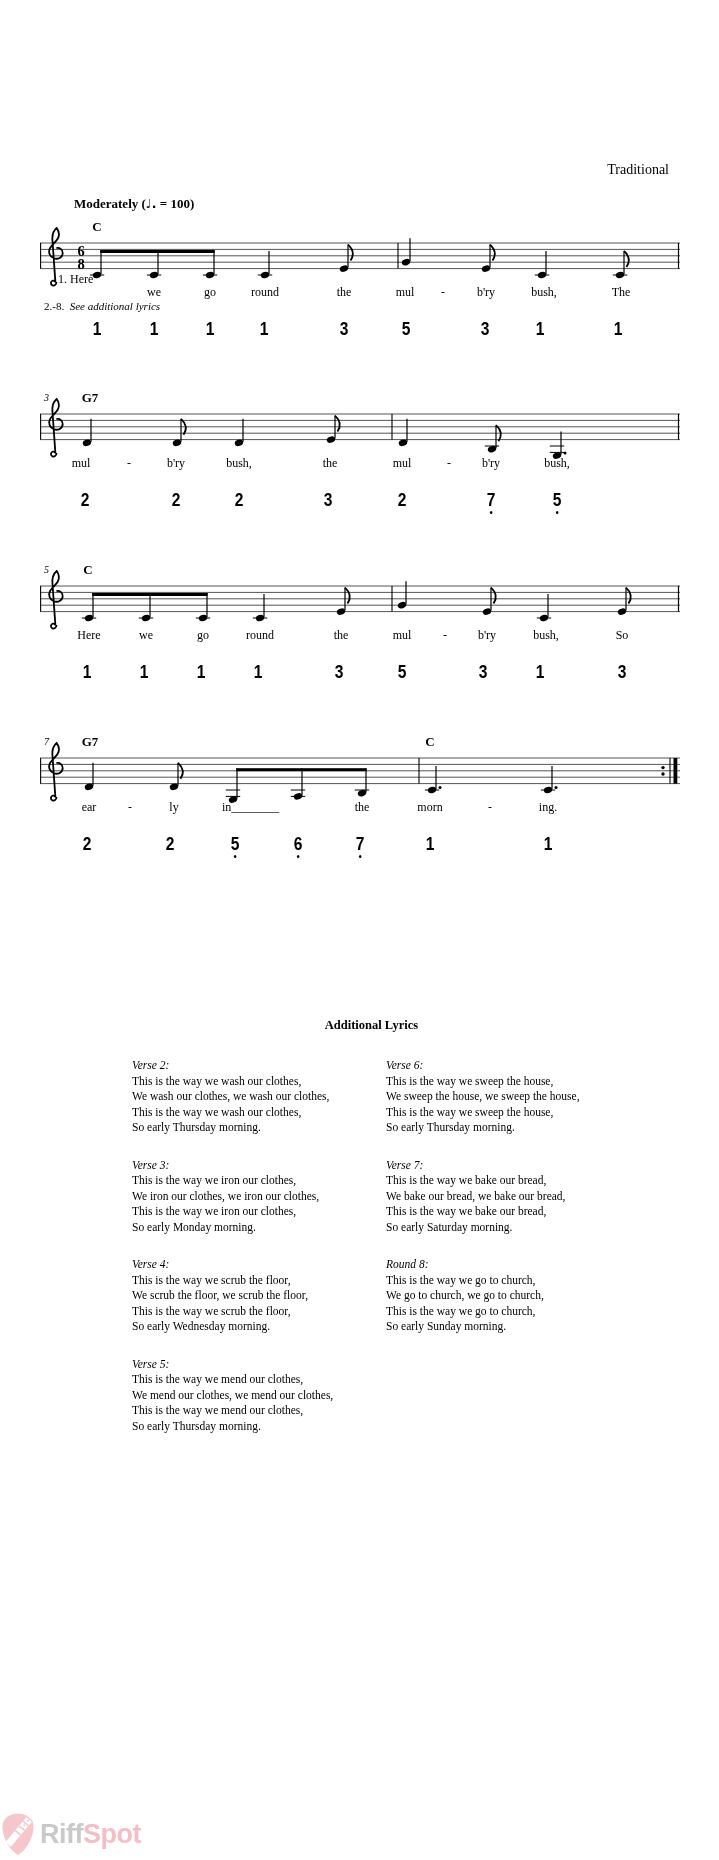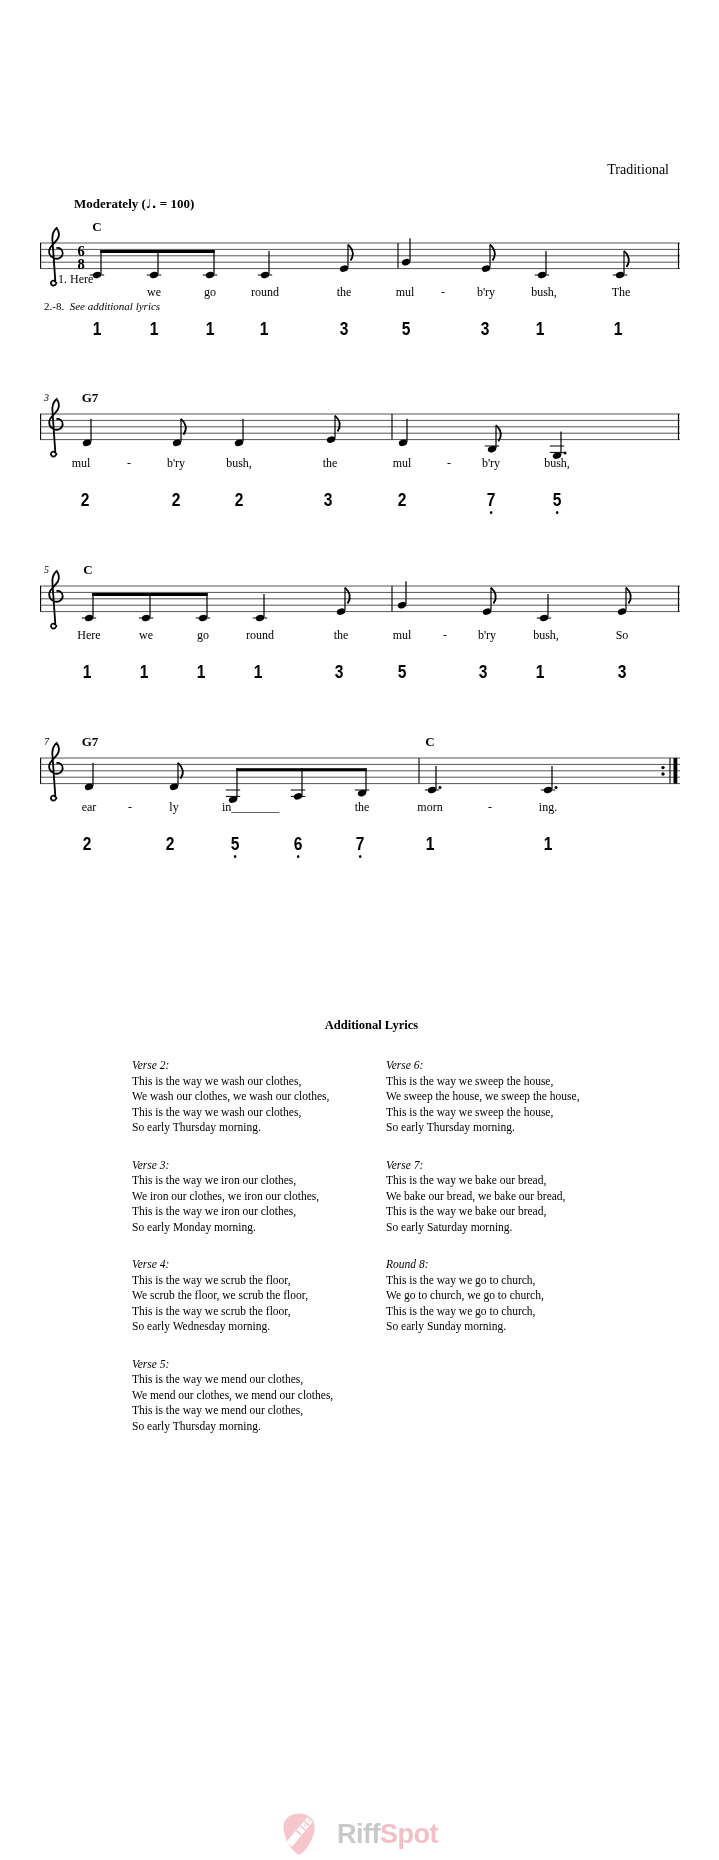--- a/index.html
+++ b/index.html
@@ -21,22 +21,22 @@
   .num{position:absolute;transform:translateX(-50%) scaleX(.82);font-family:"Liberation Sans",sans-serif;
        font-weight:700;font-size:19px;line-height:1;display:inline-flex;flex-direction:column;align-items:center;}
   .num .ndot{width:3px;height:3px;border-radius:50%;background:#000;margin-top:1.5px;}
   .add-title{position:absolute;top:1006px;left:0;width:100%;text-align:center;
              font-size:12.5px;font-weight:bold;margin:12px;}
   .col{position:absolute;top:1058px;font-size:11.5px;line-height:15.5px;}
   .col-left{left:132px;}
   .col-right{left:386px;}
   .verse{margin:0 0 22px 0;}
   .vlabel{font-style:italic;}
-  .logo{position:absolute;top:1812px;left:0;width:100%;display:flex;justify-content:center;
-        align-items:center;gap:20px;}
+  .logo{position:absolute;top:1812px;left:0;width:100%;display:flex;
+        align-items:center;gap:4px;}
   .logo-text{font-family:"Liberation Sans",sans-serif;font-weight:700;font-size:27px;letter-spacing:-0.5px;}
   .riff{color:#c9c9c9;}
   .spot{color:#f3bfc6;}
 </style>
 </head>
 <body>
 
 <div class="page">
   <div class="byline">Traditional</div>
   <div class="tempo"><span>Moderately (</span><span class="glyph">♩.</span><span> = 100)</span></div>

